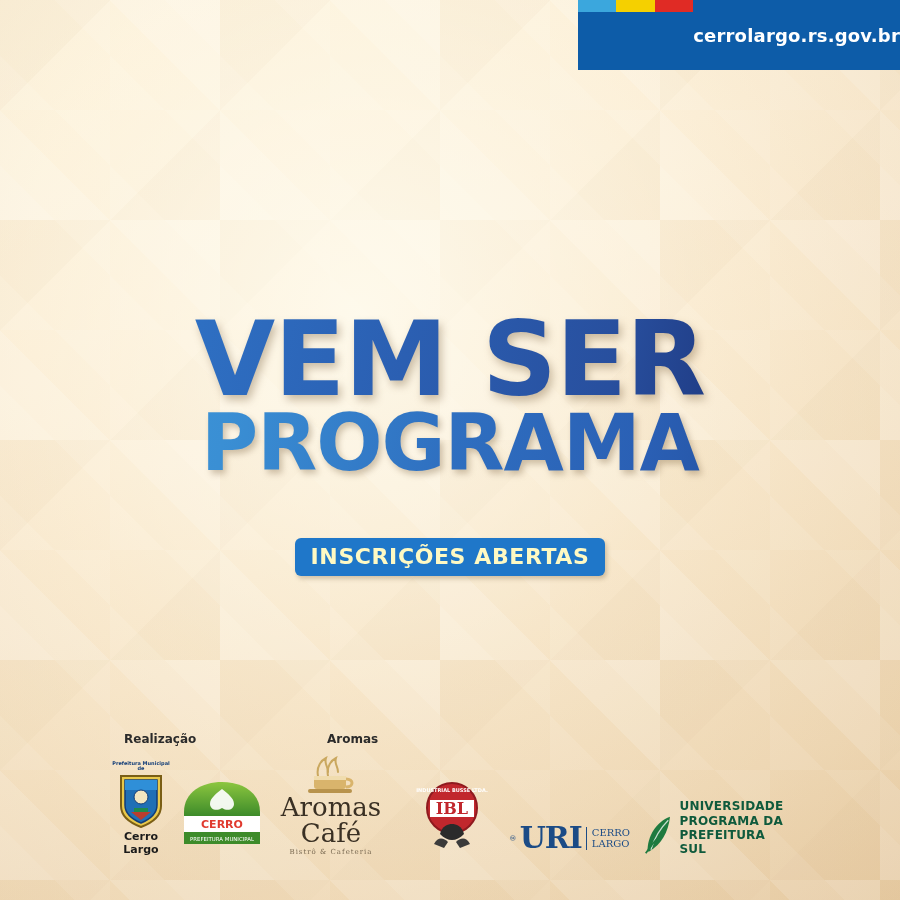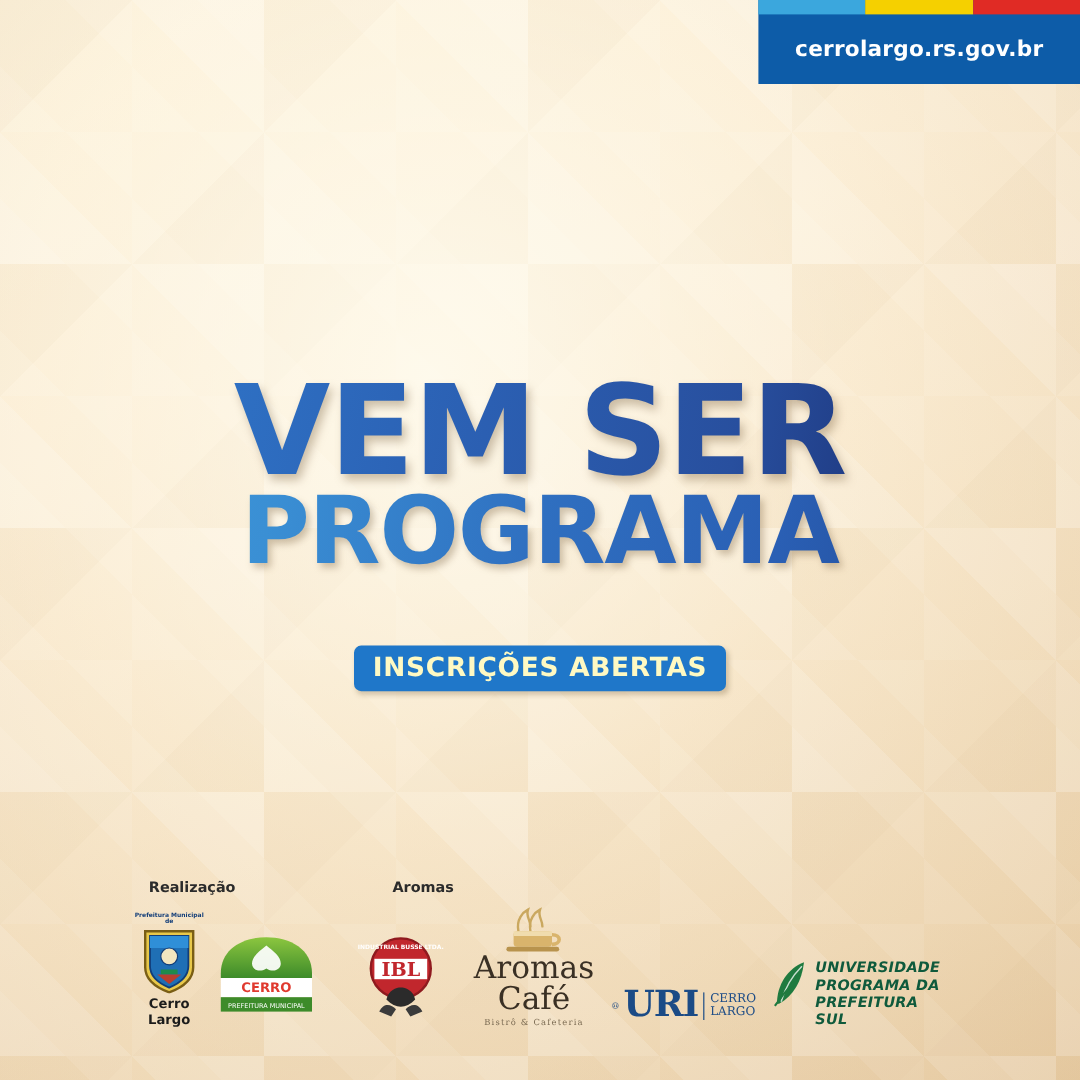--- a/index.html
+++ b/index.html
@@ -45,25 +45,25 @@
     inset: 0;
     background: radial-gradient(ellipse at 40% 35%, rgba(255,252,240,0.85) 0%, rgba(255,250,235,0.25) 45%, rgba(222,193,152,0.30) 100%);
     pointer-events: none;
   }
 
   
   .gov-bar {
     position: absolute;
     top: 0;
     right: 0;
-    width: 268px;
+    width: 322px;
     height: 70px;
     background: #0d5ca8;
     display: flex;
-    flex-direction: column;
+    flex-direction: row;
     align-items: stretch;
   }
   .gov-stripes {
     display: flex;
     height: 12px;
     width: 100%;
   }
   .gov-stripes span { flex: 1 1 0; display:block; }
   .gov-url {
     flex: 1;
@@ -242,23 +242,22 @@
     font-size: 10px;
     color: #1b4b86;
     line-height: 1.15;
   }
 
   
   .uffs {
     width: 150px;
     margin-left: 14px;
     display: flex;
-    align-items: flex-start;
+    align-items: flex-end;
     gap: 6px;
-    font-style: italic;
   }
   .uffs .uffs-text {
     font-family: "DejaVu Sans", sans-serif;
     font-weight: bold;
     font-size: 12px;
     color: #0f5a3c;
     line-height: 1.18;
     letter-spacing: 0.2px;
   }
   .sr-only {
@@ -327,48 +326,48 @@
           <path d="M8 34 C8 14 26 4 46 4 C66 4 84 14 84 34 L84 38 L8 38 Z" fill="url(#gl)"></path>
           <path d="M46 11 C40 16 34 20 34 26 C34 31 40 34 46 30 C52 34 58 31 58 26 C58 20 52 16 46 11 Z" fill="#ffffff" opacity="0.92"></path>
           <rect x="8" y="38" width="76" height="16" fill="#ffffff"></rect>
           <text x="46" y="50" text-anchor="middle" font-family="DejaVu Sans, sans-serif" font-size="11" font-weight="bold" fill="#e03a2f">CERRO</text>
           <rect x="8" y="54" width="76" height="12" fill="#3d8b2a"></rect>
           <text x="46" y="63" text-anchor="middle" font-family="DejaVu Sans, sans-serif" font-size="5.4" fill="#ffffff">PREFEITURA MUNICIPAL</text>
         </svg>
         <span class="sr-only">CERRO LARGO</span>
       </div>
 
+      <div class="logo-block aromas">
+        <svg viewBox="0 0 110 40" width="110" height="40" aria-hidden="true" style="display:block;margin:0 auto;">
+          <path d="M42 22 C40 12 46 6 50 4 C48 10 52 12 52 18" fill="none" stroke="#caa85f" stroke-width="2" stroke-linecap="round"></path>
+          <path d="M52 22 C50 12 56 6 60 4 C58 10 62 12 62 18" fill="none" stroke="#caa85f" stroke-width="2" stroke-linecap="round"></path>
+          <rect x="38" y="22" width="32" height="13" rx="3" fill="#d9b46c"></rect>
+          <rect x="38" y="22" width="32" height="4" fill="#f0dcae"></rect>
+          <path d="M70 25 C78 25 78 33 70 33" fill="none" stroke="#d9b46c" stroke-width="3"></path>
+          <rect x="32" y="35" width="44" height="4" rx="2" fill="#b8934d"></rect>
+        </svg>
+        <div class="name">Aromas Café</div>
+        <div class="sub">Bistrô &amp; Cafeteria</div>
+      </div>
+
       <div class="logo-block ibl">
         <svg viewBox="0 0 96 74" width="96" height="74" aria-hidden="true">
           <path d="M48 6 m-26 0 a26 26 0 1 0 52 0 a26 26 0 1 0 -52 0" fill="none"></path>
           <circle cx="48" cy="30" r="25" fill="#c1272d"></circle>
           <circle cx="48" cy="30" r="25" fill="none" stroke="#8f1a1f" stroke-width="2"></circle>
           <rect x="26" y="22" width="44" height="17" fill="#ffffff"></rect>
           <text x="48" y="36" text-anchor="middle" font-family="DejaVu Serif, serif" font-size="16" font-weight="bold" fill="#c1272d">IBL</text>
           <text x="48" y="14" text-anchor="middle" font-family="DejaVu Sans, sans-serif" font-size="5" font-weight="bold" fill="#ffffff">INDUSTRIAL BUSSE LTDA.</text>
           <path d="M36 56 C38 48 44 46 48 46 C52 46 58 48 60 56 C56 60 52 62 48 62 C44 62 40 60 36 56 Z" fill="#2b2b2b"></path>
           <path d="M30 66 C34 58 40 60 44 64 L40 70 Z" fill="#3b3b3b"></path>
           <path d="M66 66 C62 58 56 60 52 64 L56 70 Z" fill="#3b3b3b"></path>
         </svg>
         <span class="sr-only">IBL</span>
       </div>
 
-      <div class="logo-block aromas">
-        <svg viewBox="0 0 110 40" width="110" height="40" aria-hidden="true" style="display:block;margin:0 auto;">
-          <path d="M42 22 C40 12 46 6 50 4 C48 10 52 12 52 18" fill="none" stroke="#caa85f" stroke-width="2" stroke-linecap="round"></path>
-          <path d="M52 22 C50 12 56 6 60 4 C58 10 62 12 62 18" fill="none" stroke="#caa85f" stroke-width="2" stroke-linecap="round"></path>
-          <rect x="38" y="22" width="32" height="13" rx="3" fill="#d9b46c"></rect>
-          <rect x="38" y="22" width="32" height="4" fill="#f0dcae"></rect>
-          <path d="M70 25 C78 25 78 33 70 33" fill="none" stroke="#d9b46c" stroke-width="3"></path>
-          <rect x="32" y="35" width="44" height="4" rx="2" fill="#b8934d"></rect>
-        </svg>
-        <div class="name">Aromas Café</div>
-        <div class="sub">Bistrô &amp; Cafeteria</div>
-      </div>
-
       <div class="logo-block uri">
         <svg viewBox="0 0 30 40" width="26" height="36" aria-hidden="true">
           <circle cx="15" cy="20" r="13" fill="none" stroke="#1b4b86" stroke-width="2.4"></circle>
           <text x="15" y="25" text-anchor="middle" font-family="DejaVu Serif, serif" font-size="15" font-weight="bold" fill="#1b4b86">31</text>
         </svg>
         <div class="uri-main">URI</div>
         <div class="uri-right">
           <div>CERRO</div>
           <div>LARGO</div>
         </div>

